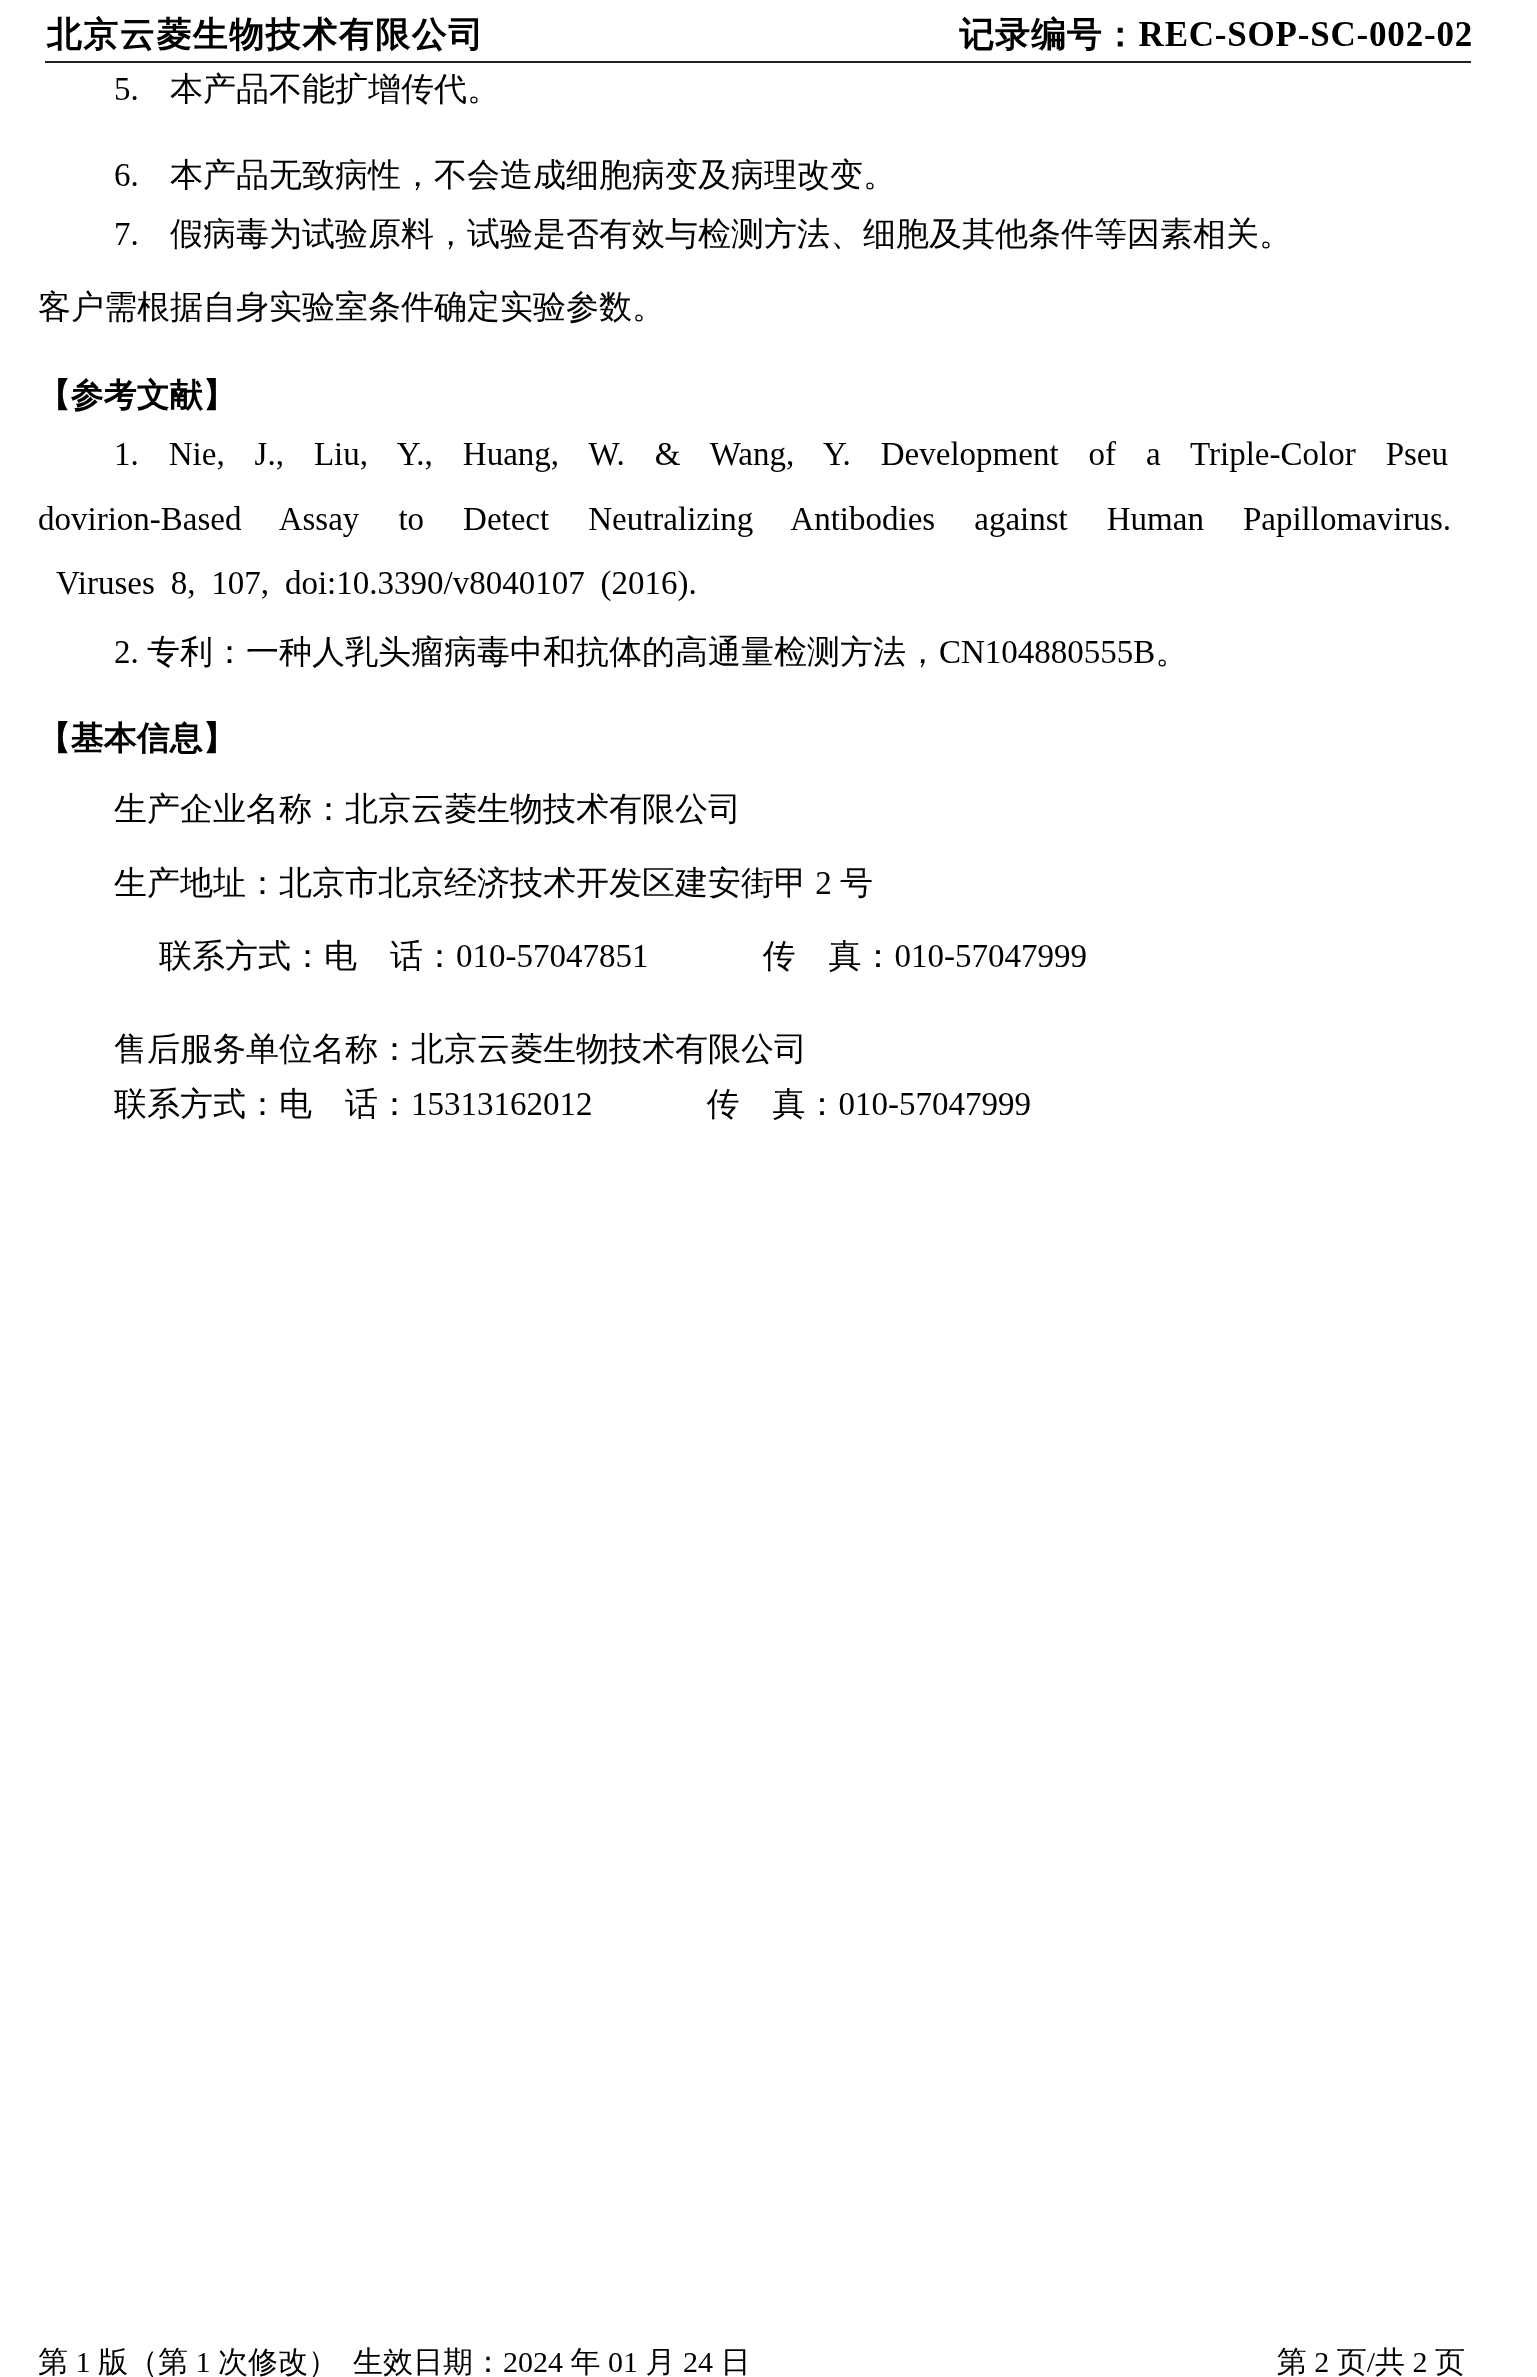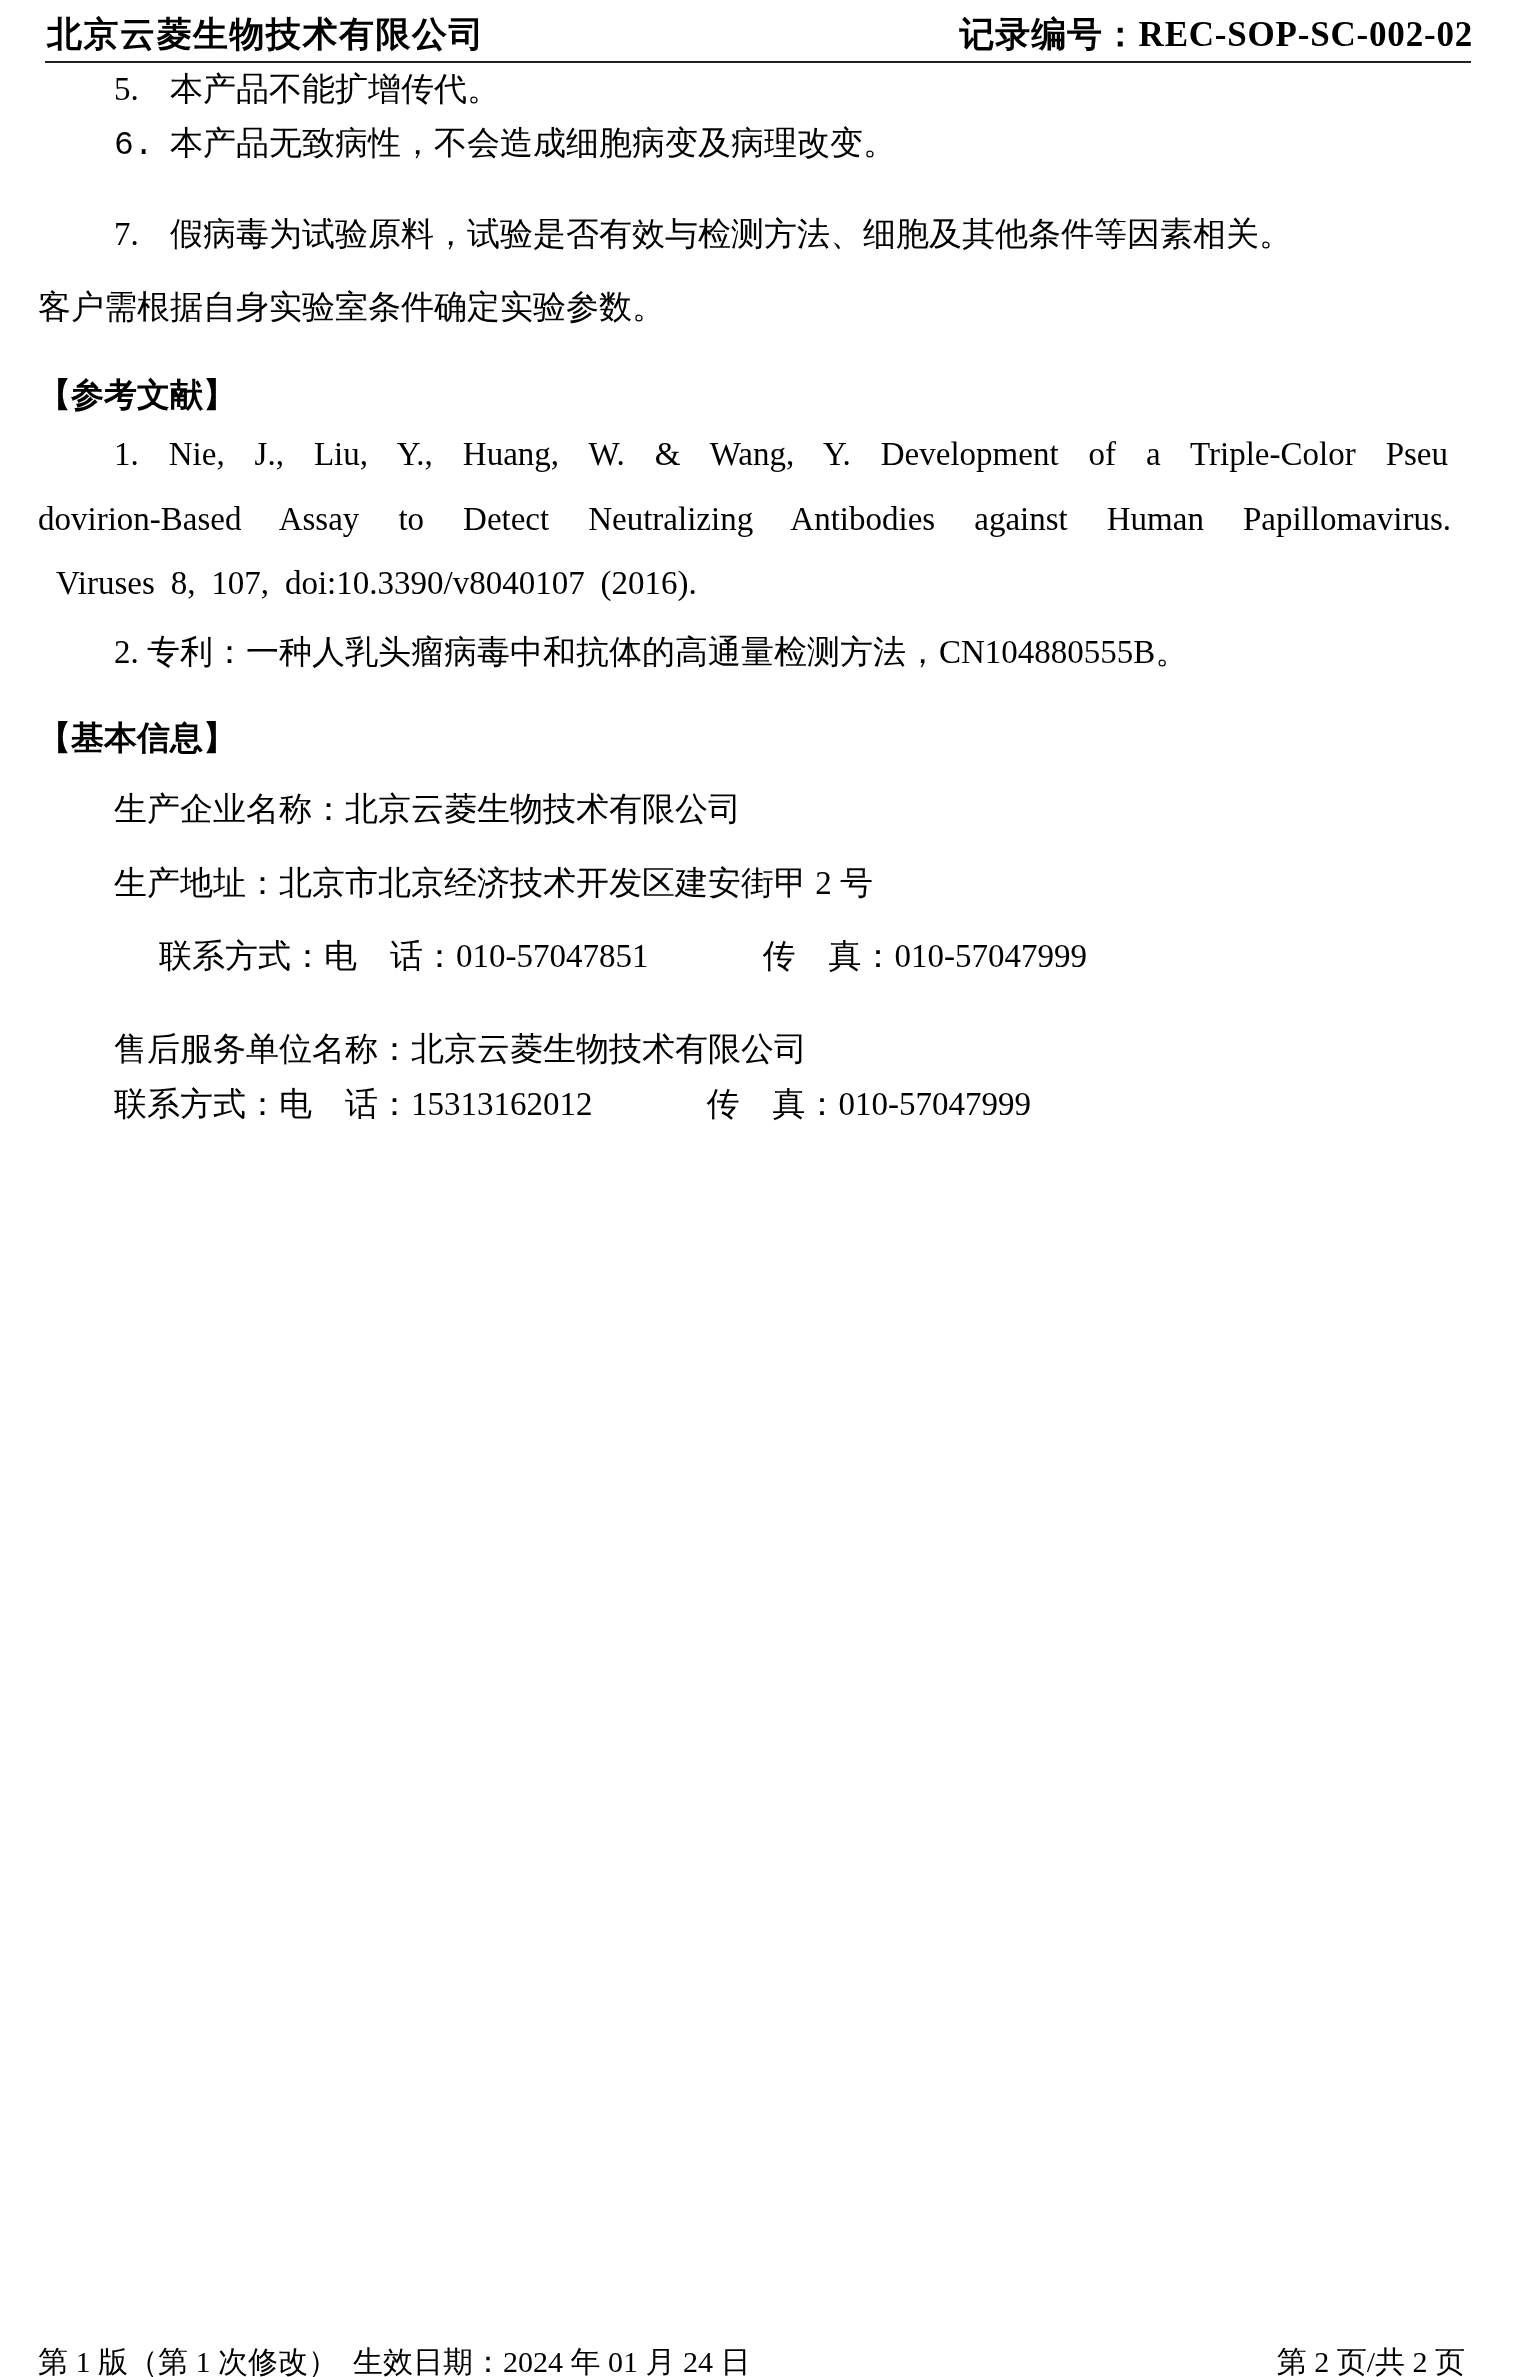--- a/index.html
+++ b/index.html
@@ -30,21 +30,21 @@
 </head>
 <body>
 
 <div class="abs hdr-left">北京云菱生物技术有限公司</div>
 <div class="abs hdr-right"><span class="cjk">记录编号：</span><span>REC-SOP-SC-002-02</span></div>
 <div class="abs rule"></div>
 
 <div class="abs line" style="left:114px; top:70px;">
   <span class="para-num" style="width:56px;">5.</span><span>本产品不能扩增传代。</span>
 </div>
-<div class="abs line" style="left:114px; top:126px;font-family:Liberation Mono, monospace;">
+<div class="abs line" style="left:114px; top:156px;">
   <span class="para-num" style="width:56px;">6.</span><span>本产品无致病性，不会造成细胞病变及病理改变。</span>
 </div>
 <div class="abs line" style="left:114px; top:215px;">
   <span class="para-num" style="width:56px;">7.</span><span>假病毒为试验原料，试验是否有效与检测方法、细胞及其他条件等因素相关。</span>
 </div>
 <div class="abs line" style="left:38px; top:288px;">客户需根据自身实验室条件确定实验参数。</div>
 
 <div class="abs heading" style="left:38px; top:373px;">【参考文献】</div>
 <div class="abs line" style="left:114px; top:435px; width:1334px;">
     <span class="justify">1. Nie, J., Liu, Y., Huang, W. &amp; Wang, Y. Development of a Triple-Color Pseu</span>

